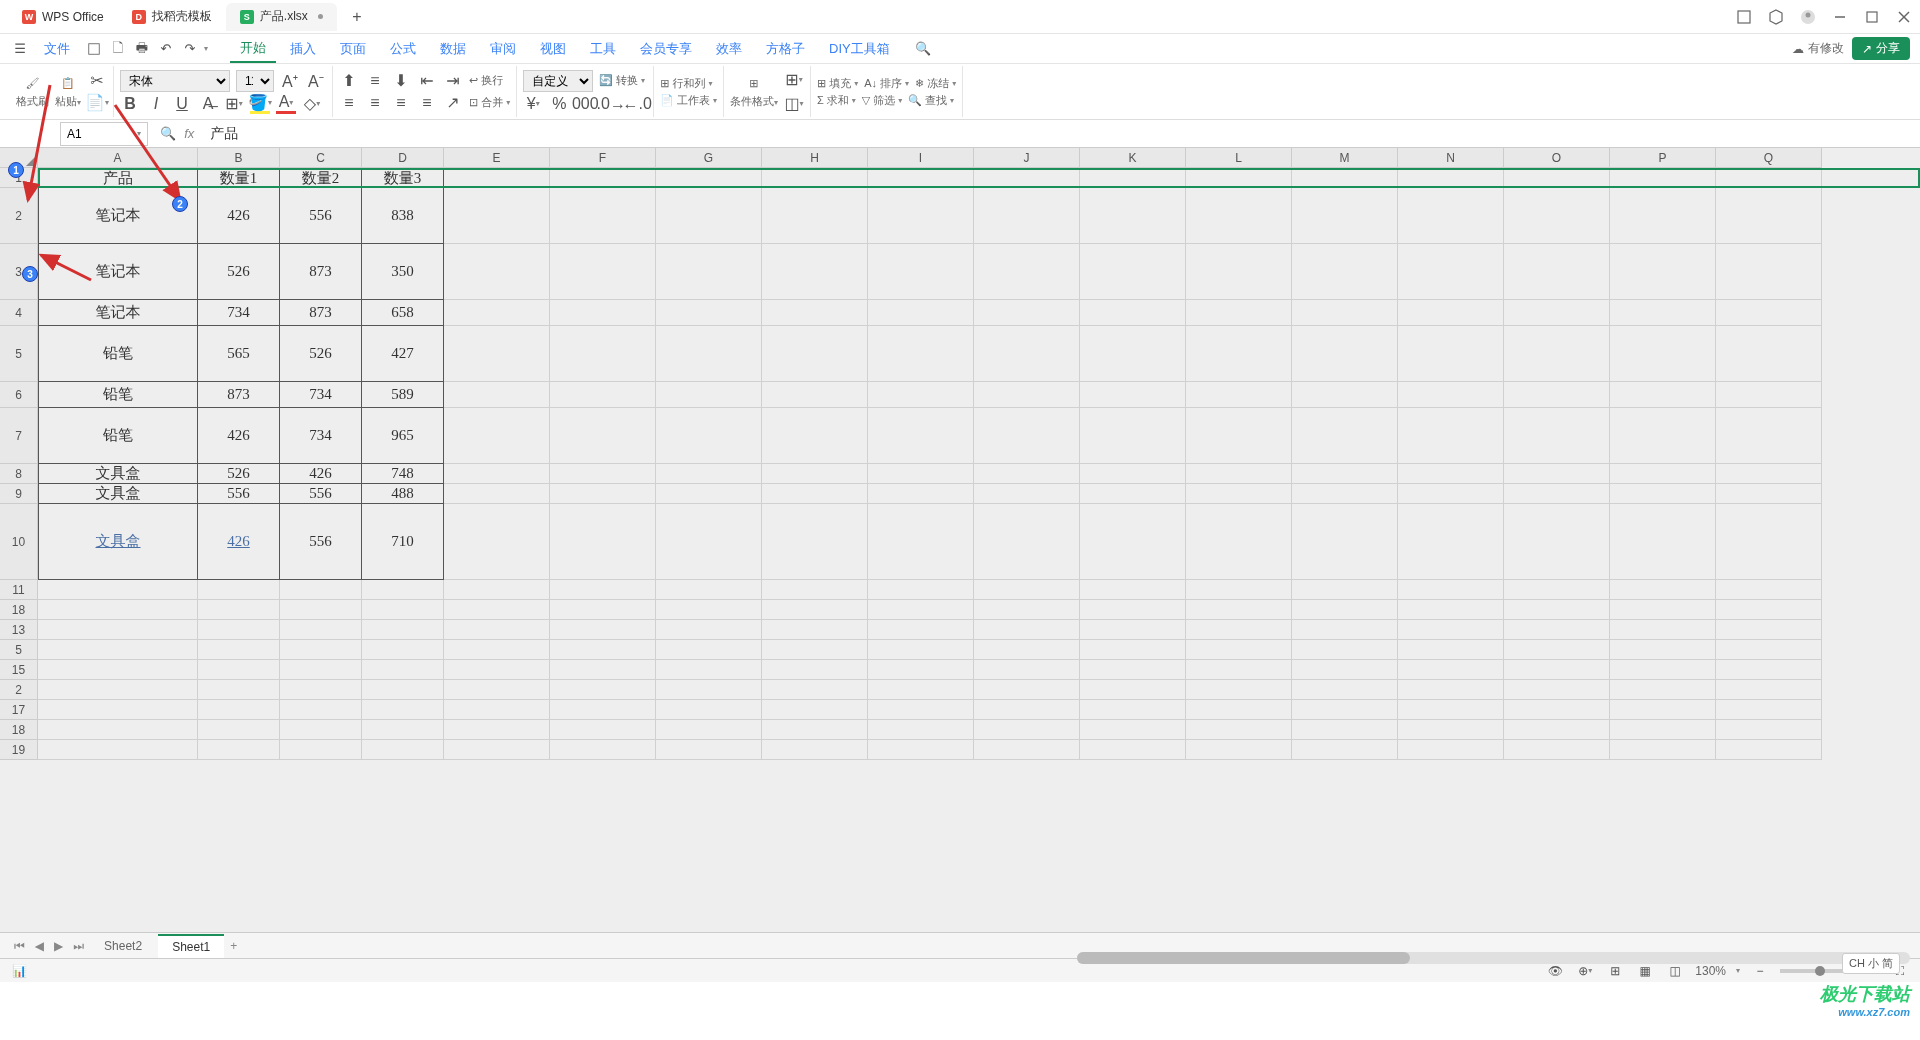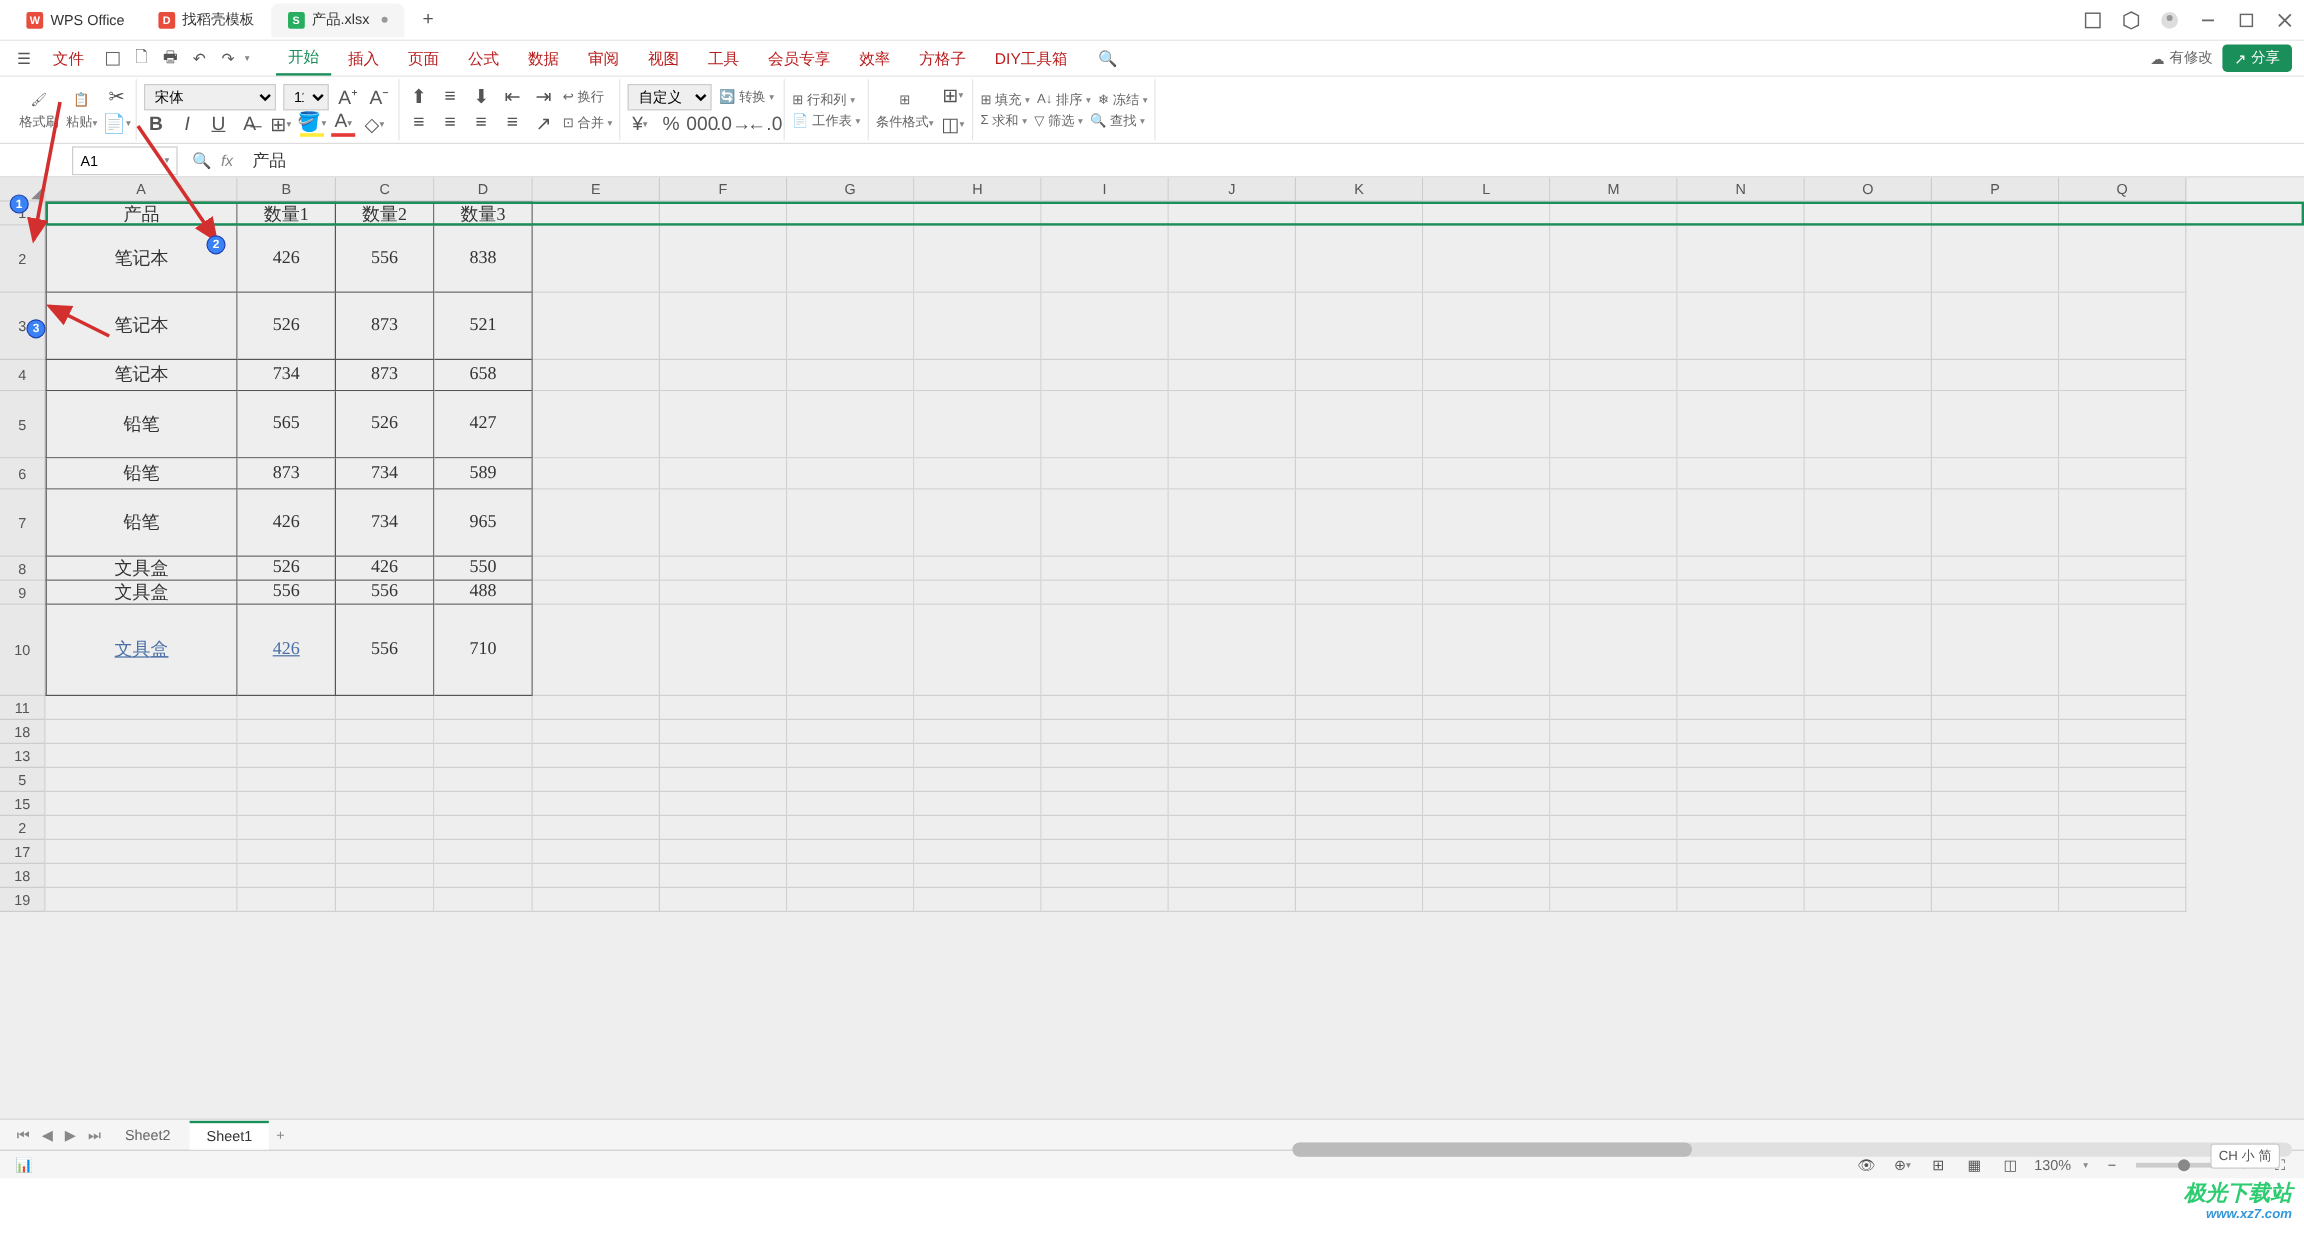--- a/index.html
+++ b/index.html
@@ -12,21 +12,21 @@
 .tab-icon { width: 14px; height: 14px; display: inline-flex; align-items: center; justify-content: center; border-radius: 2px; font-size: 9px; font-weight: bold; color: #fff; }
 .tab-icon.wps { background: #e74c3c; }
 .tab-icon.tpl { background: #e74c3c; }
 .tab-icon.xls { background: #27ae60; }
 .tab-dot { width: 5px; height: 5px; background: #999; border-radius: 50%; margin-left: 4px; }
 .titlebar-right { margin-left: auto; display: flex; gap: 16px; align-items: center; }
 .tb-icon { width: 16px; height: 16px; color: #666; cursor: pointer; }
 
 
 .menubar { height: 30px; display: flex; align-items: center; padding: 0 10px; font-size: 13px; gap: 4px; border-bottom: 1px solid #e5e5e5; }
-.menu-item { padding: 4px 10px; color: #b91c1c; cursor: pointer; }
+.menu-item { padding: 4px 10px; color: #3b82f6; cursor: pointer; }
 .menu-item.active { color: #1a8f5a; border-bottom: 2px solid #1a8f5a; }
 .menubar-right { margin-left: auto; display: flex; gap: 8px; align-items: center; }
 .share-btn { background: #1a8f5a; color: #fff; padding: 3px 10px; border-radius: 4px; font-size: 12px; display: flex; align-items: center; gap: 4px; }
 .modify-link { color: #666; font-size: 12px; display: flex; align-items: center; gap: 4px; }
 
 
 .toolbar { height: 56px; border-bottom: 1px solid #ddd; display: flex; align-items: center; padding: 2px 10px; gap: 0; }
 .tg { display: flex; flex-direction: column; gap: 2px; padding: 0 6px; border-right: 1px solid #e5e5e5; justify-content: center; height: 100%; }
 .tg-row { display: flex; align-items: center; gap: 6px; }
 .tb-btn { display: flex; flex-direction: column; align-items: center; font-size: 11px; color: #666; cursor: pointer; gap: 2px; }
@@ -369,21 +369,21 @@
           <div class="cell" style="width: 106px; height: 56px;"></div>
           <div class="cell" style="width: 106px; height: 56px;"></div>
           <div class="cell" style="width: 106px; height: 56px;"></div>
           <div class="cell" style="width: 106px; height: 56px;"></div>
           <div class="cell" style="width: 106px; height: 56px;"></div>
         </div>
         <div class="cell-row">
           <div class="cell data" style="width: 160px; height: 56px; border-left: 1px solid rgb(85, 85, 85);">笔记本</div>
           <div class="cell data" style="width: 82px; height: 56px;">526</div>
           <div class="cell data" style="width: 82px; height: 56px;">873</div>
-          <div class="cell data" style="width: 82px; height: 56px;">521</div>
+          <div class="cell data" style="width: 82px; height: 56px;">350</div>
           <div class="cell" style="width: 106px; height: 56px;"></div>
           <div class="cell" style="width: 106px; height: 56px;"></div>
           <div class="cell" style="width: 106px; height: 56px;"></div>
           <div class="cell" style="width: 106px; height: 56px;"></div>
           <div class="cell" style="width: 106px; height: 56px;"></div>
           <div class="cell" style="width: 106px; height: 56px;"></div>
           <div class="cell" style="width: 106px; height: 56px;"></div>
           <div class="cell" style="width: 106px; height: 56px;"></div>
           <div class="cell" style="width: 106px; height: 56px;"></div>
           <div class="cell" style="width: 106px; height: 56px;"></div>
@@ -464,21 +464,21 @@
           <div class="cell" style="width: 106px; height: 56px;"></div>
           <div class="cell" style="width: 106px; height: 56px;"></div>
           <div class="cell" style="width: 106px; height: 56px;"></div>
           <div class="cell" style="width: 106px; height: 56px;"></div>
           <div class="cell" style="width: 106px; height: 56px;"></div>
         </div>
         <div class="cell-row">
           <div class="cell data" style="width: 160px; height: 20px; border-left: 1px solid rgb(85, 85, 85);">文具盒</div>
           <div class="cell data" style="width: 82px; height: 20px;">526</div>
           <div class="cell data" style="width: 82px; height: 20px;">426</div>
-          <div class="cell data" style="width: 82px; height: 20px;">550</div>
+          <div class="cell data" style="width: 82px; height: 20px;">748</div>
           <div class="cell" style="width: 106px; height: 20px;"></div>
           <div class="cell" style="width: 106px; height: 20px;"></div>
           <div class="cell" style="width: 106px; height: 20px;"></div>
           <div class="cell" style="width: 106px; height: 20px;"></div>
           <div class="cell" style="width: 106px; height: 20px;"></div>
           <div class="cell" style="width: 106px; height: 20px;"></div>
           <div class="cell" style="width: 106px; height: 20px;"></div>
           <div class="cell" style="width: 106px; height: 20px;"></div>
           <div class="cell" style="width: 106px; height: 20px;"></div>
           <div class="cell" style="width: 106px; height: 20px;"></div>

